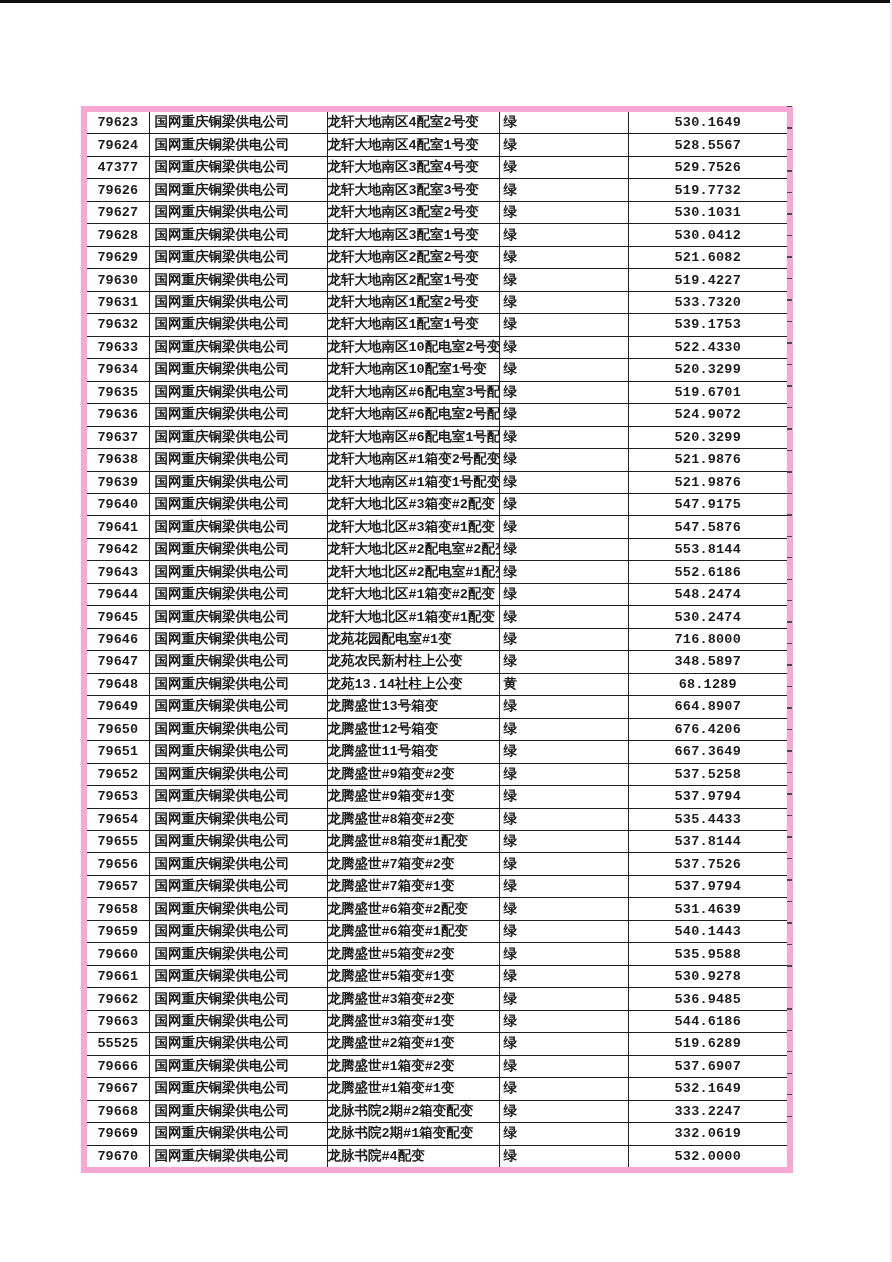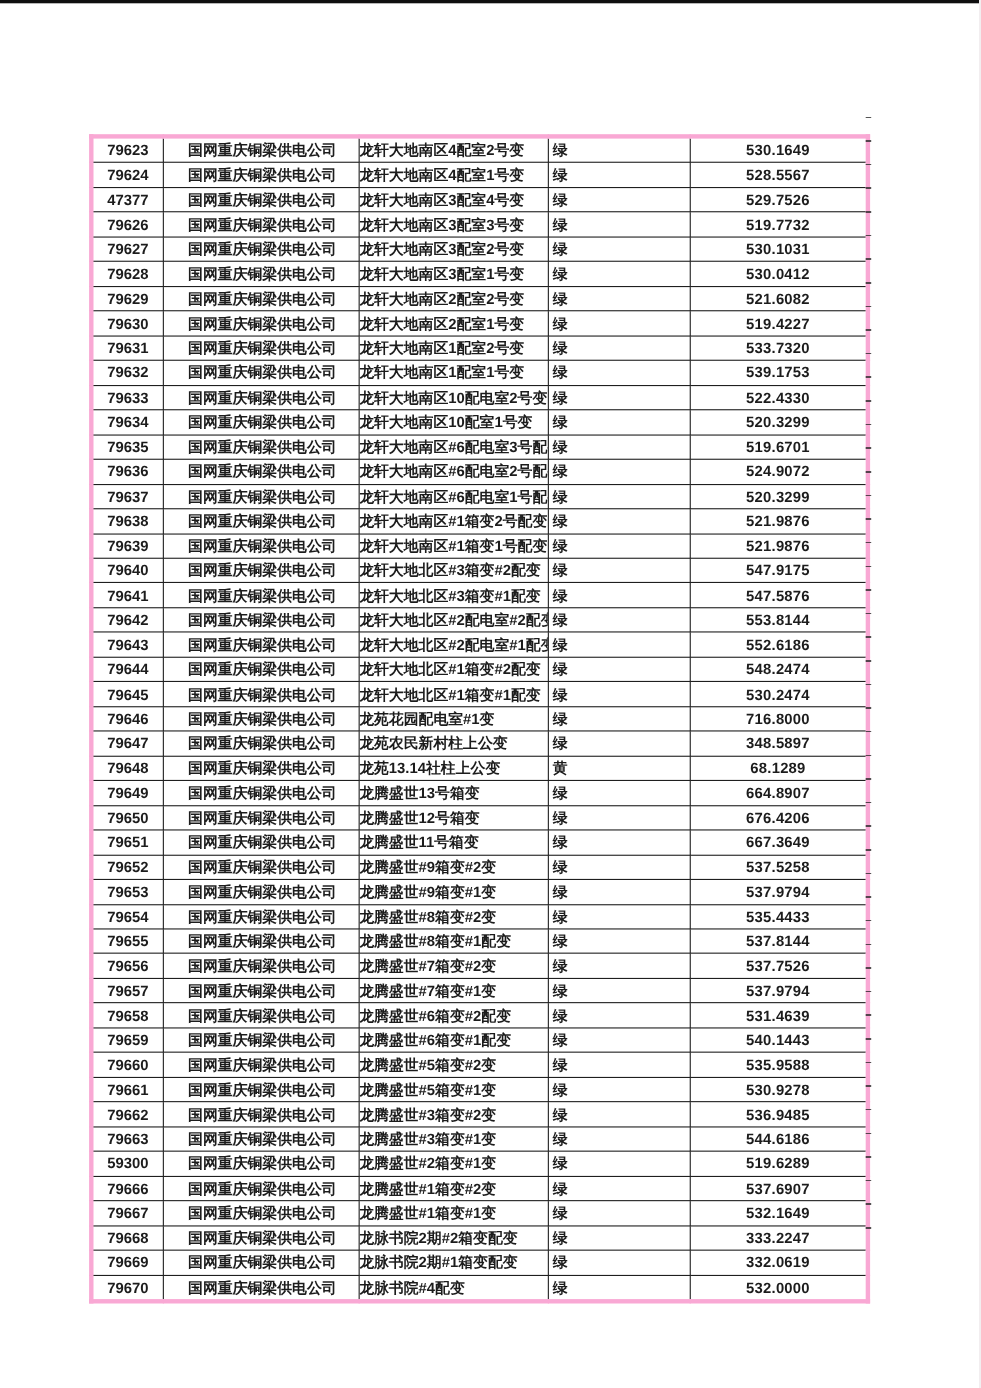--- a/index.html
+++ b/index.html
@@ -18,40 +18,41 @@
     background: #0f0f0f;
   }
   .scan-right-edge {
     position: absolute; top: 0; right: 0;
     width: 2px; height: 1262px;
     background: #f2eef0;
   }
 
   table.data-table {
     position: absolute;
-    left: 81px; top: 122px;
+    left: 81px; top: 106px;
     width: 706px; height: 1031px;
     border-collapse: collapse;
     table-layout: fixed;
-    border: 4px solid #f9a8d4;
+    border: 6px solid #f9a8d4;
+    font-family: Liberation Mono, monospace;
   }
   .data-table td {
     border: 1.6px solid #1f1f1f;
     font-size: 13.5px;
     font-weight: 600;
     color: #1c1c1c;
     padding: 0 2px;
     white-space: nowrap;
     overflow: hidden;
     vertical-align: middle;
     height: 21.48px;
     line-height: 21px;
   }
   td.c-id      { text-align: center; }
-  td.c-company { text-align: center; padding-left: 5px; margin-top: 46px; }
+  td.c-company { text-align: left; padding-left: 5px; margin-top: 46px; }
   td.c-station { text-align: left; padding-left: 0; padding-right: 0; }
   td.c-status  { text-align: left; padding-left: 4px; }
   td.c-value   { text-align: center; letter-spacing: 0.2px; margin-top: 24px; }
 
   
   .right-ticks {
     position: absolute;
     left: 787px; top: 106px;
     width: 5px; height: 1031px;
     background: repeating-linear-gradient(
@@ -359,21 +360,21 @@
     <td class="c-value">536.9485</td>
   </tr>
         <tr>
     <td class="c-id">79663</td>
     <td class="c-company">国网重庆铜梁供电公司</td>
     <td class="c-station">龙腾盛世#3箱变#1变</td>
     <td class="c-status">绿</td>
     <td class="c-value">544.6186</td>
   </tr>
         <tr>
-    <td class="c-id">59300</td>
+    <td class="c-id">55525</td>
     <td class="c-company">国网重庆铜梁供电公司</td>
     <td class="c-station">龙腾盛世#2箱变#1变</td>
     <td class="c-status">绿</td>
     <td class="c-value">519.6289</td>
   </tr>
         <tr>
     <td class="c-id">79666</td>
     <td class="c-company">国网重庆铜梁供电公司</td>
     <td class="c-station">龙腾盛世#1箱变#2变</td>
     <td class="c-status">绿</td>

